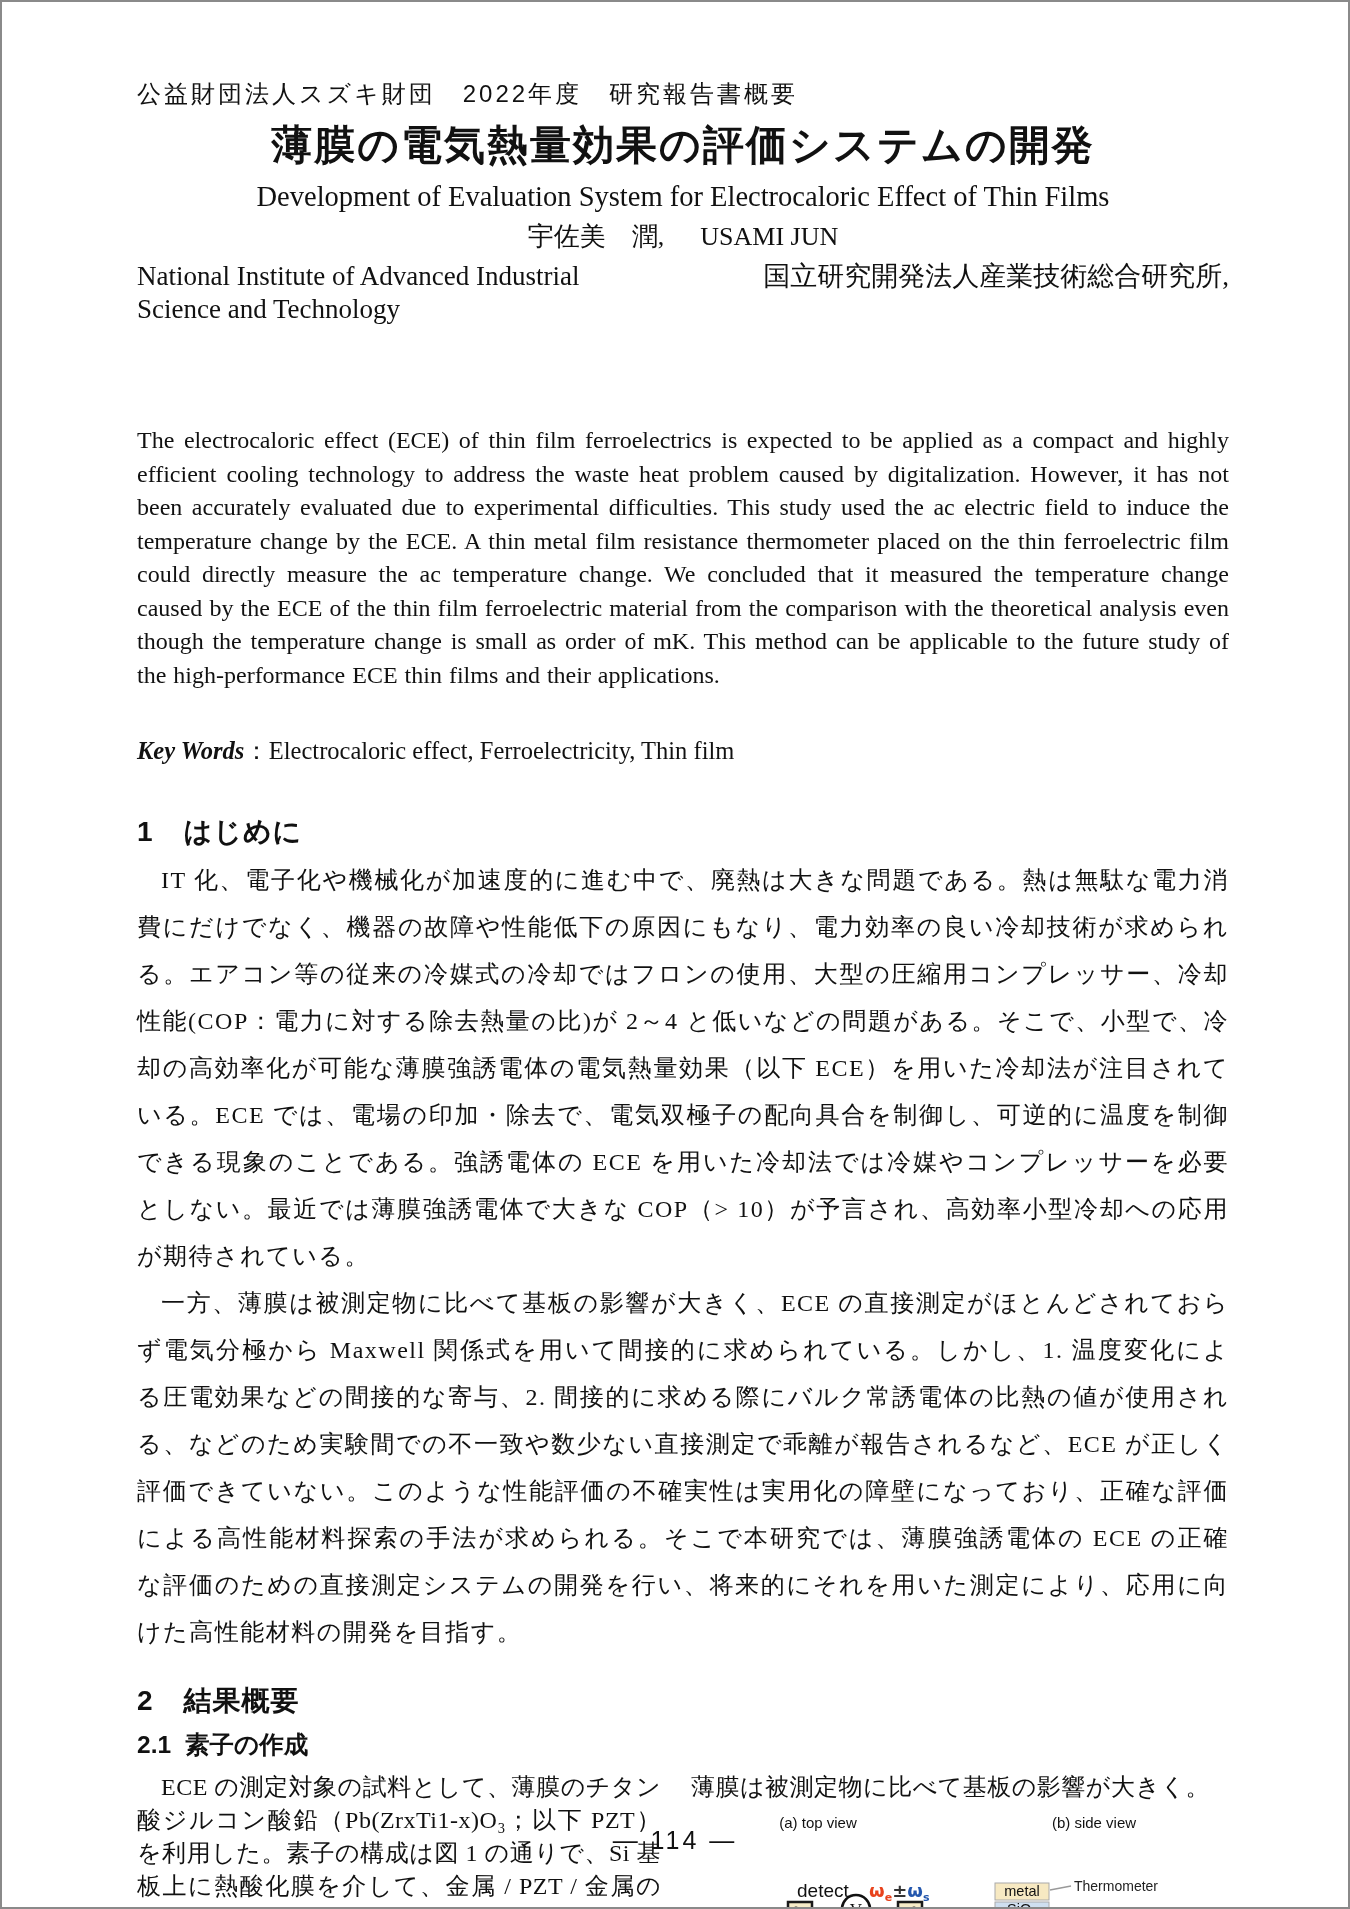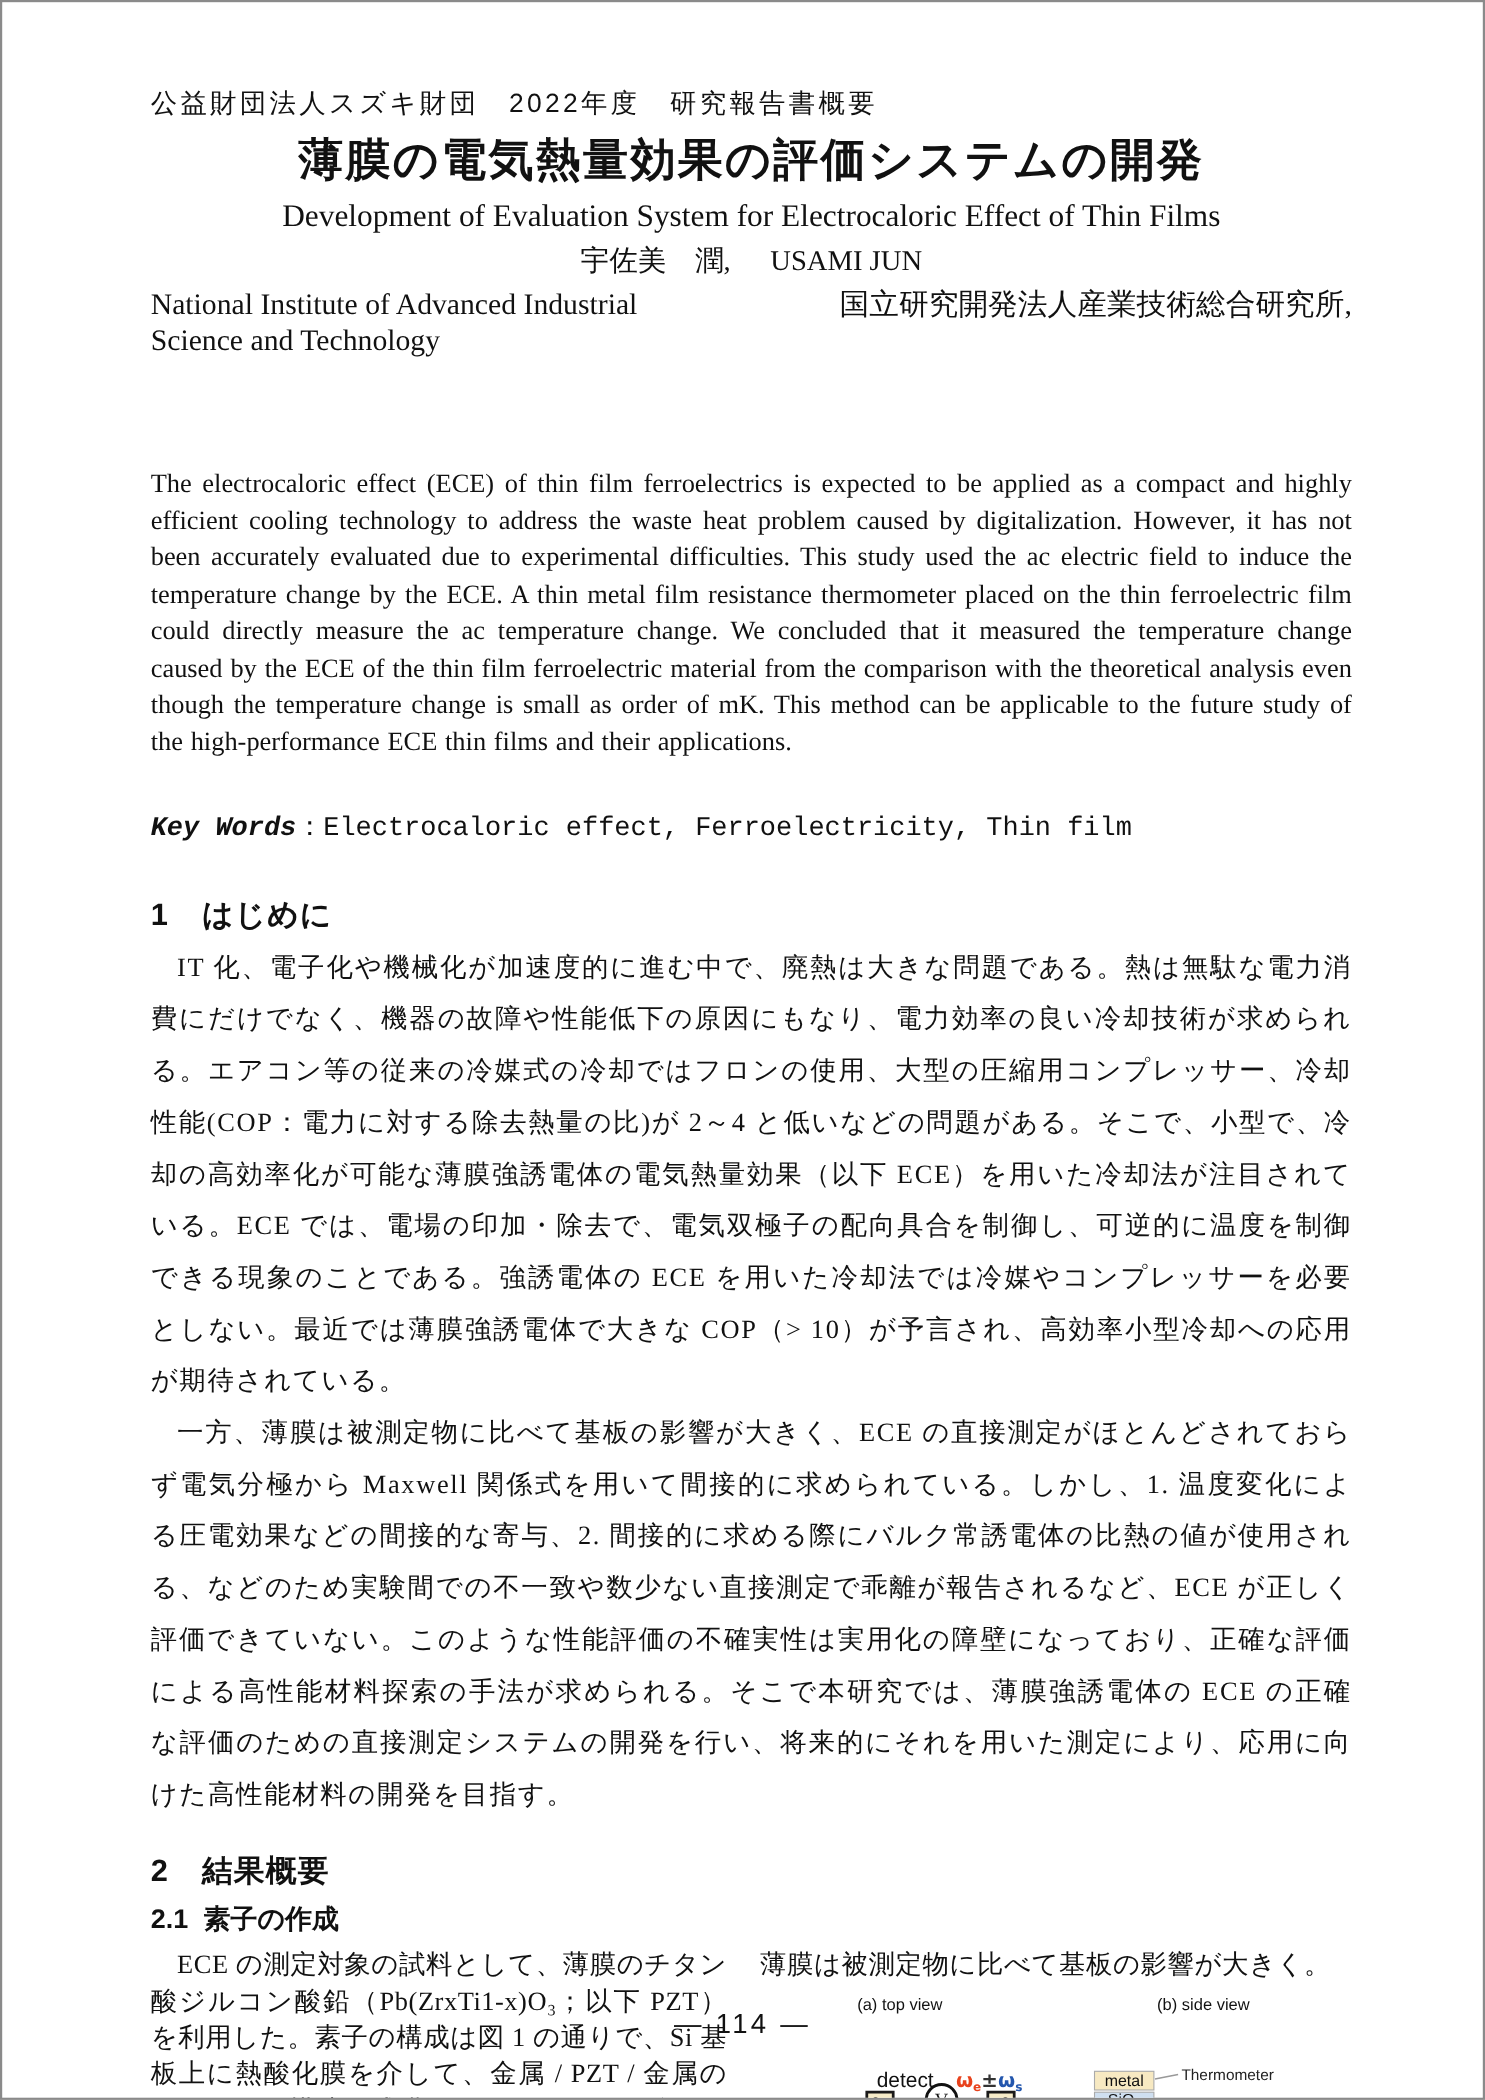--- a/index.html
+++ b/index.html
@@ -28,21 +28,21 @@
   .author-line { margin-top:6px; text-align:center; font-size:26px; }
   .author-gap { display:inline-block; width:36px; }
   .affiliation { margin-top:6px; font-size:27px; line-height:33px; }
   .affil-line1 { display:flex; justify-content:space-between; }
 
   
   .abstract {
     margin:98px 0 0; font-size:24px; line-height:33.5px;
     text-align:justify; word-spacing:1px;
   }
-  .keywords { margin:42px 0 0; font-size:24.5px;font-family:Liberation Mono, monospace; }
+  .keywords { margin:42px 0 0; font-size:24.5px; }
   .kw-label { font-weight:bold; font-style:italic; }
 
   
   h2.sec {
     margin:46px 0 0; font-family:"Liberation Sans","DejaVu Sans",sans-serif;
     font-size:28px; font-weight:bold; letter-spacing:1px;
   }
   h2.sec2 { margin-top:26px; }
   .sec-num { margin-right:30px; }
   h3.subsec {

